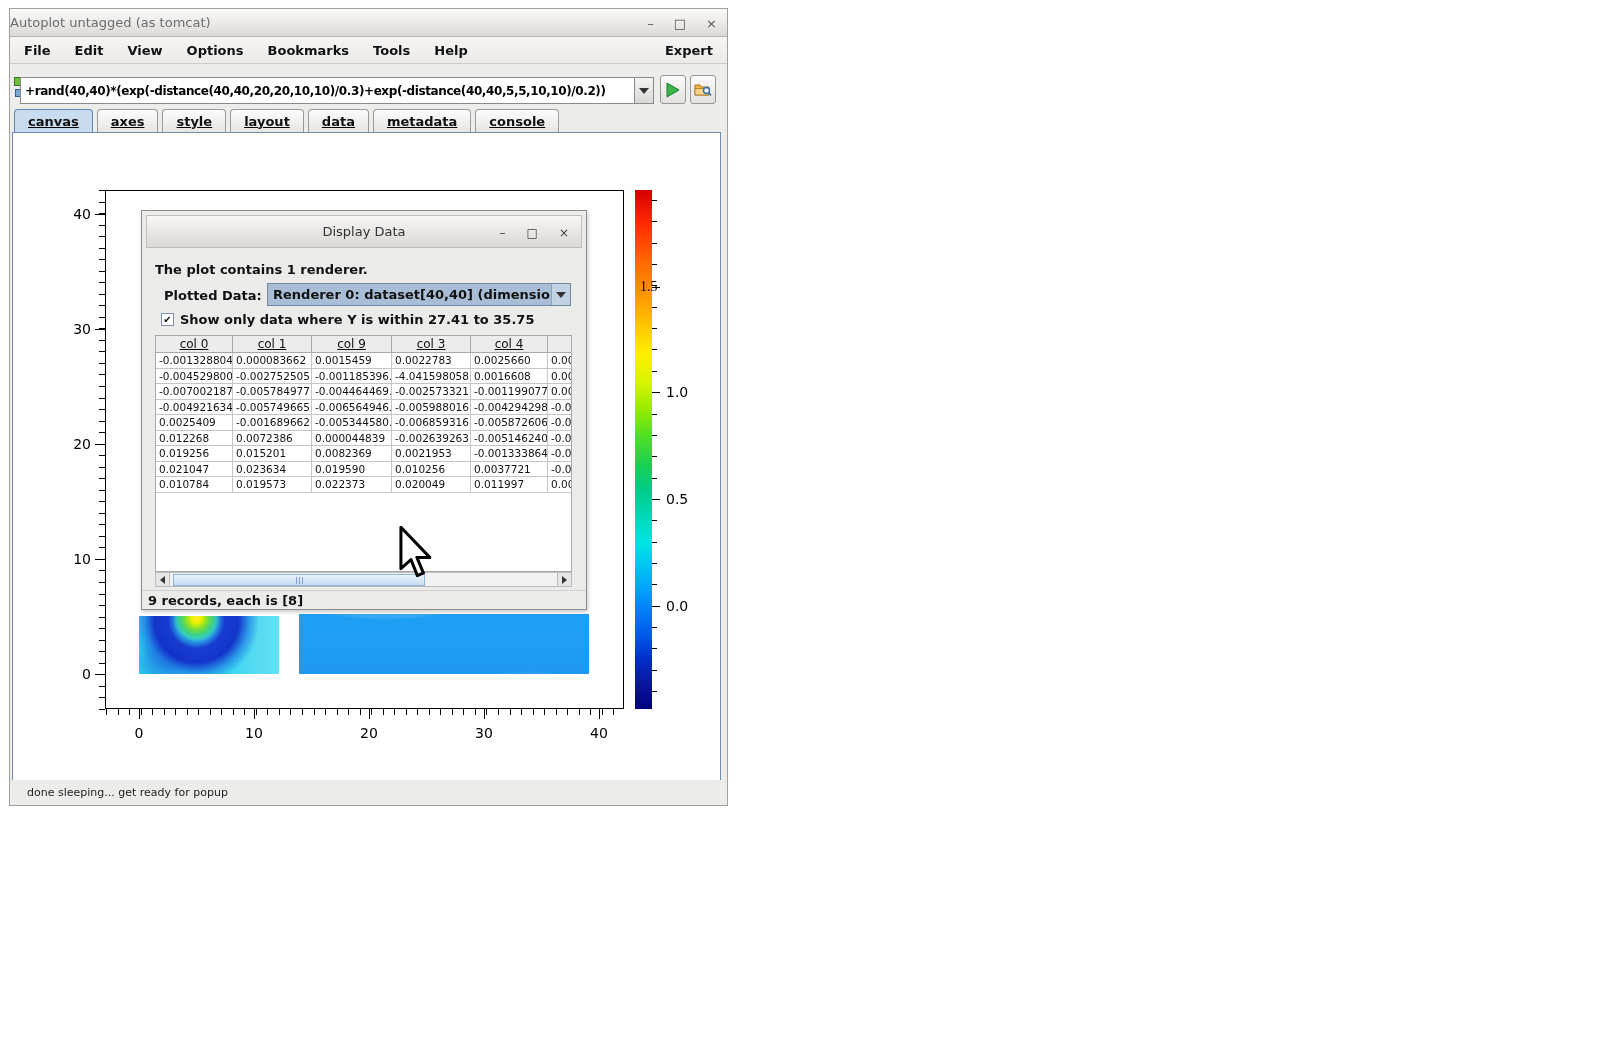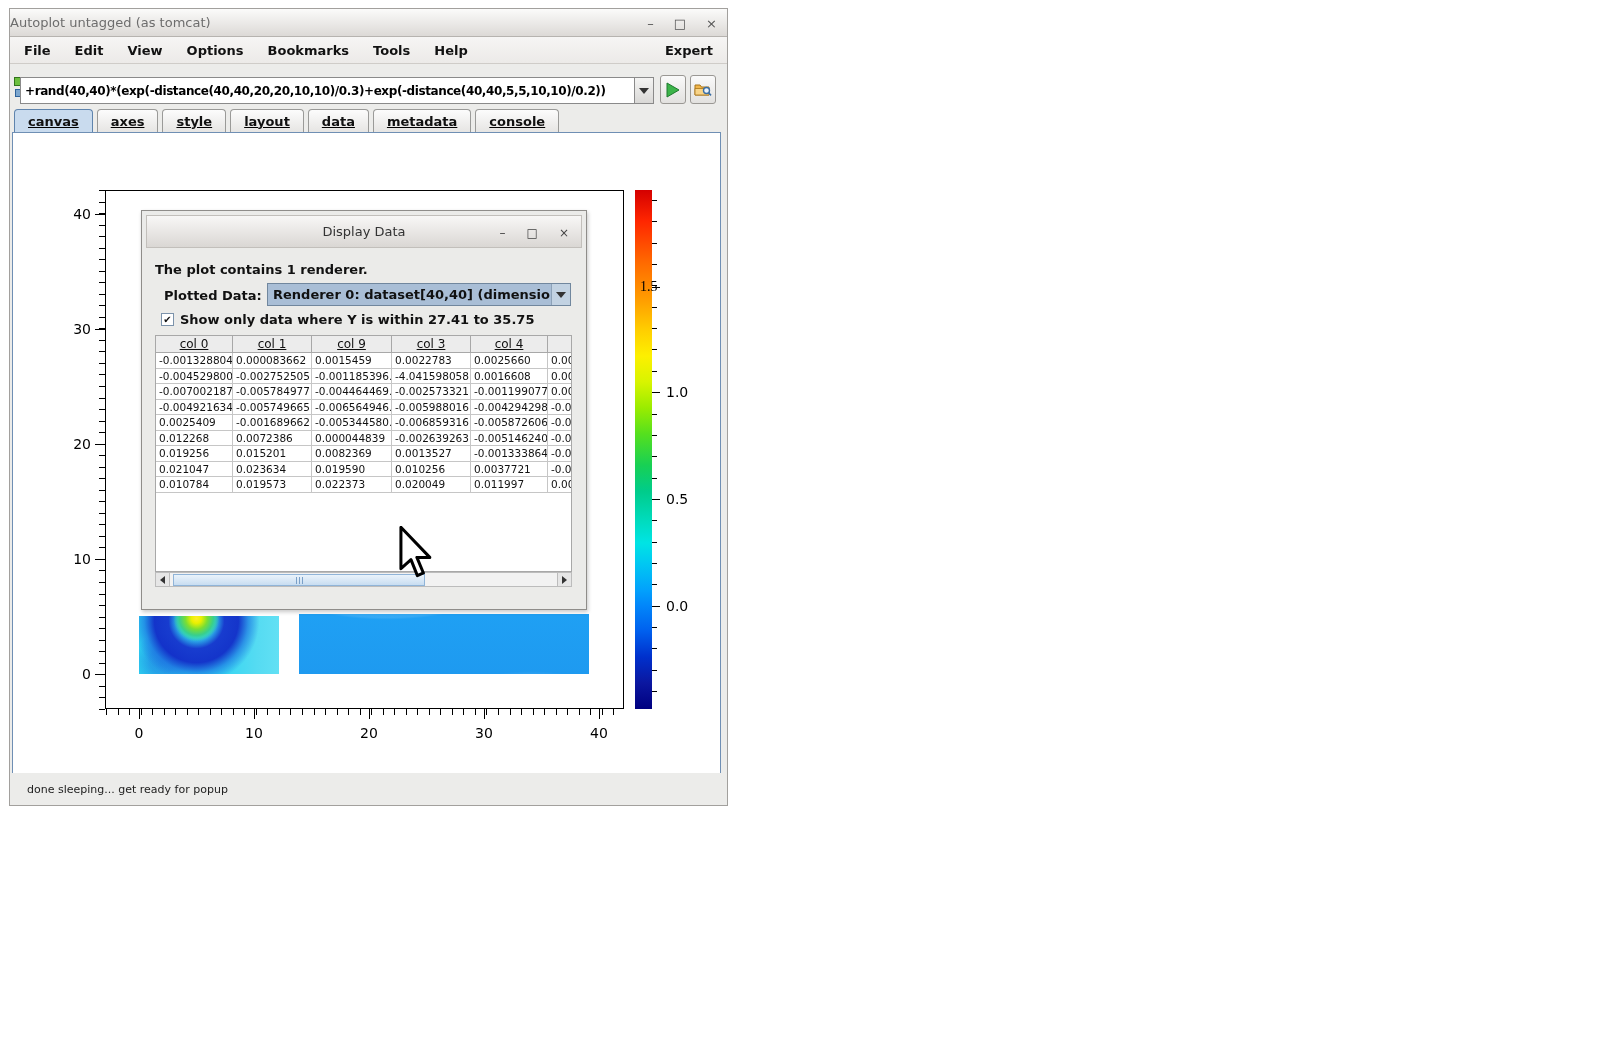--- a/index.html
+++ b/index.html
@@ -70,21 +70,21 @@
       radial-gradient(circle at 41% 8%, rgba(0,0,0,0) 17px, rgba(22,52,205,0.95) 28px, rgba(18,44,200,0.95) 42px, rgba(28,110,225,0.65) 52px, rgba(0,0,0,0) 63px),
       radial-gradient(circle at 16% 78%, rgba(20,70,215,0.45) 0px, rgba(20,70,215,0.35) 12px, rgba(0,0,0,0) 28px),
       linear-gradient(90deg, #2dd2f0 0%, #36d6f2 60%, #55dbf2 84%, #62e0f4 100%); }
   .patch-right { position:absolute; left:286px; top:481px; width:290px; height:60px;
     background:
       radial-gradient(ellipse 70% 120% at 30% -60%, rgba(255,255,255,0.10) 55%, rgba(0,0,0,0) 58%),
       radial-gradient(ellipse 60% 120% at 80% 160%, rgba(255,255,255,0.07) 50%, rgba(0,0,0,0) 54%),
       linear-gradient(#1fa0f4, #1e9af0); }
 
   
-  .statusbar { position:absolute; left:0; bottom:0; width:100%; height:32px; background:#ececea;
+  .statusbar { position:absolute; left:0; bottom:0; width:100%; height:25px; background:#ececea;
     display:flex; align-items:center; padding-left:17px; }
   .statusbar span { font-size:11px; color:#222; }
 
   
   .dialog { position:absolute; left:141px; top:210px; width:446px; height:400px;
     background:#ebebe9; border:1px solid #8f8d8a; box-shadow:1px 2px 4px rgba(0,0,0,0.22); z-index:10; }
   .dlg-titlebar { position:absolute; left:4px; top:4px; right:4px; height:33px;
     background:linear-gradient(#f8f7f6,#dad7d4); border:1px solid #c2bfbb;
     display:flex; align-items:center; justify-content:center; }
   .dlg-titlebar .title { font-size:13px; color:#333; }
@@ -425,21 +425,21 @@
           <div class="td">-0.0</div>
           <div class="td">0.012268</div>
           <div class="td">0.0072386</div>
           <div class="td">0.000044839</div>
           <div class="td">-0.002639263...</div>
           <div class="td">-0.005146240...</div>
           <div class="td">-0.0</div>
           <div class="td">0.019256</div>
           <div class="td">0.015201</div>
           <div class="td">0.0082369</div>
-          <div class="td">0.0013527</div>
+          <div class="td">0.0021953</div>
           <div class="td">-0.001333864...</div>
           <div class="td">-0.0</div>
           <div class="td">0.021047</div>
           <div class="td">0.023634</div>
           <div class="td">0.019590</div>
           <div class="td">0.010256</div>
           <div class="td">0.0037721</div>
           <div class="td">-0.0</div>
           <div class="td">0.010784</div>
           <div class="td">0.019573</div>
@@ -457,18 +457,21 @@
       <span class="hs-btn right">
           <span class="tri-r"></span>
         </span>
       <span class="hs-thumb">
           <i></i>
           <i></i>
           <i></i>
         </span>
     </div>
 
+    <div class="dlg-records">
+      <span>9 records, each is [8]</span>
+    </div>
   </div>
 
   <svg class="cursor" width="34" height="54" viewBox="0 0 27 43">
     <polygon points="1.5,1 1.5,34 9.5,26.8 14.6,39.5 19.4,37.4 14.2,25 24.5,25" fill="#ffffff" stroke="#000000" stroke-width="2.4" stroke-linejoin="round"></polygon>
   </svg>
 </div>
 
 </body></html>

